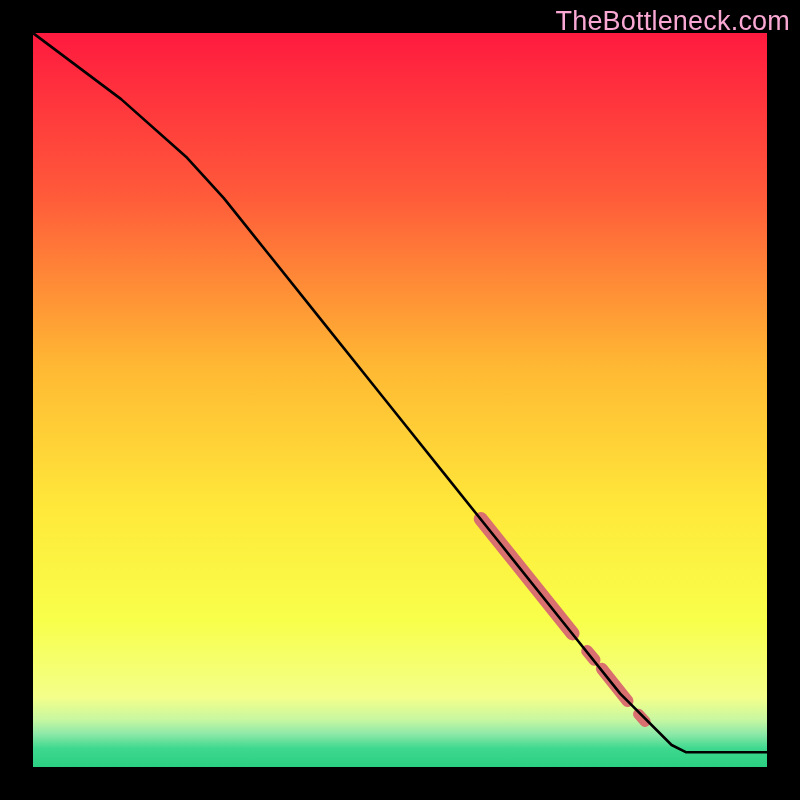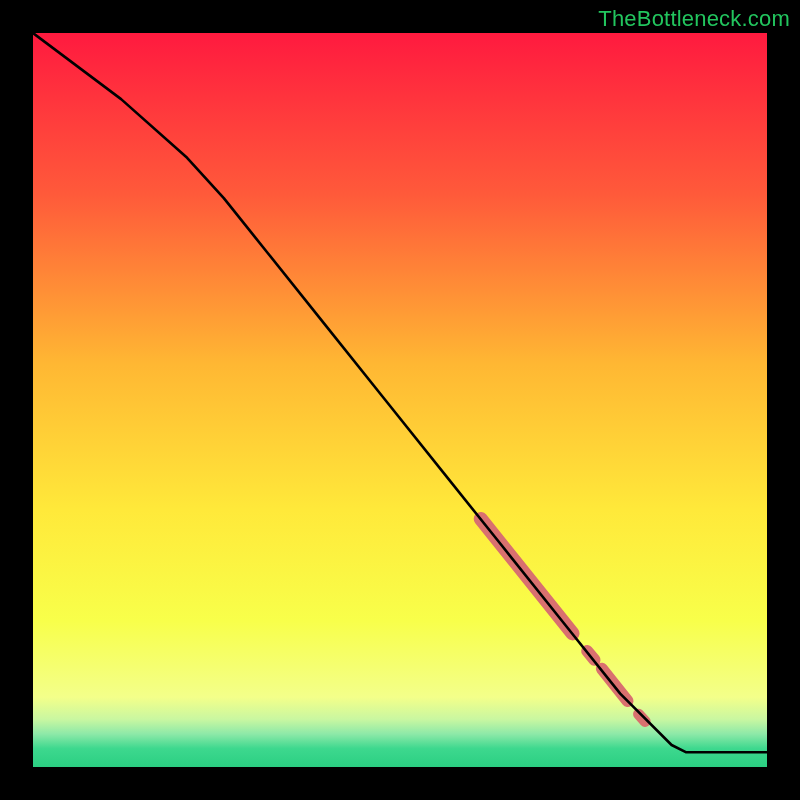--- a/index.html
+++ b/index.html
@@ -21,22 +21,22 @@
     position: absolute;
     left: 33px;
     top: 33px;
     width: 734px;
     height: 734px;
   }
   .watermark {
     position: absolute;
     top: 6px;
     right: 10px;
-    color: #22c55e;
-    font-size: 22px;
+    color: #f9a8d4;
+    font-size: 27px;
     font-weight: 500;
     letter-spacing: 0.2px;
     user-select: none;
   }
 </style>
 </head>
 <body>
 
 <div class="stage">
   <div class="watermark">TheBottleneck.com</div>

